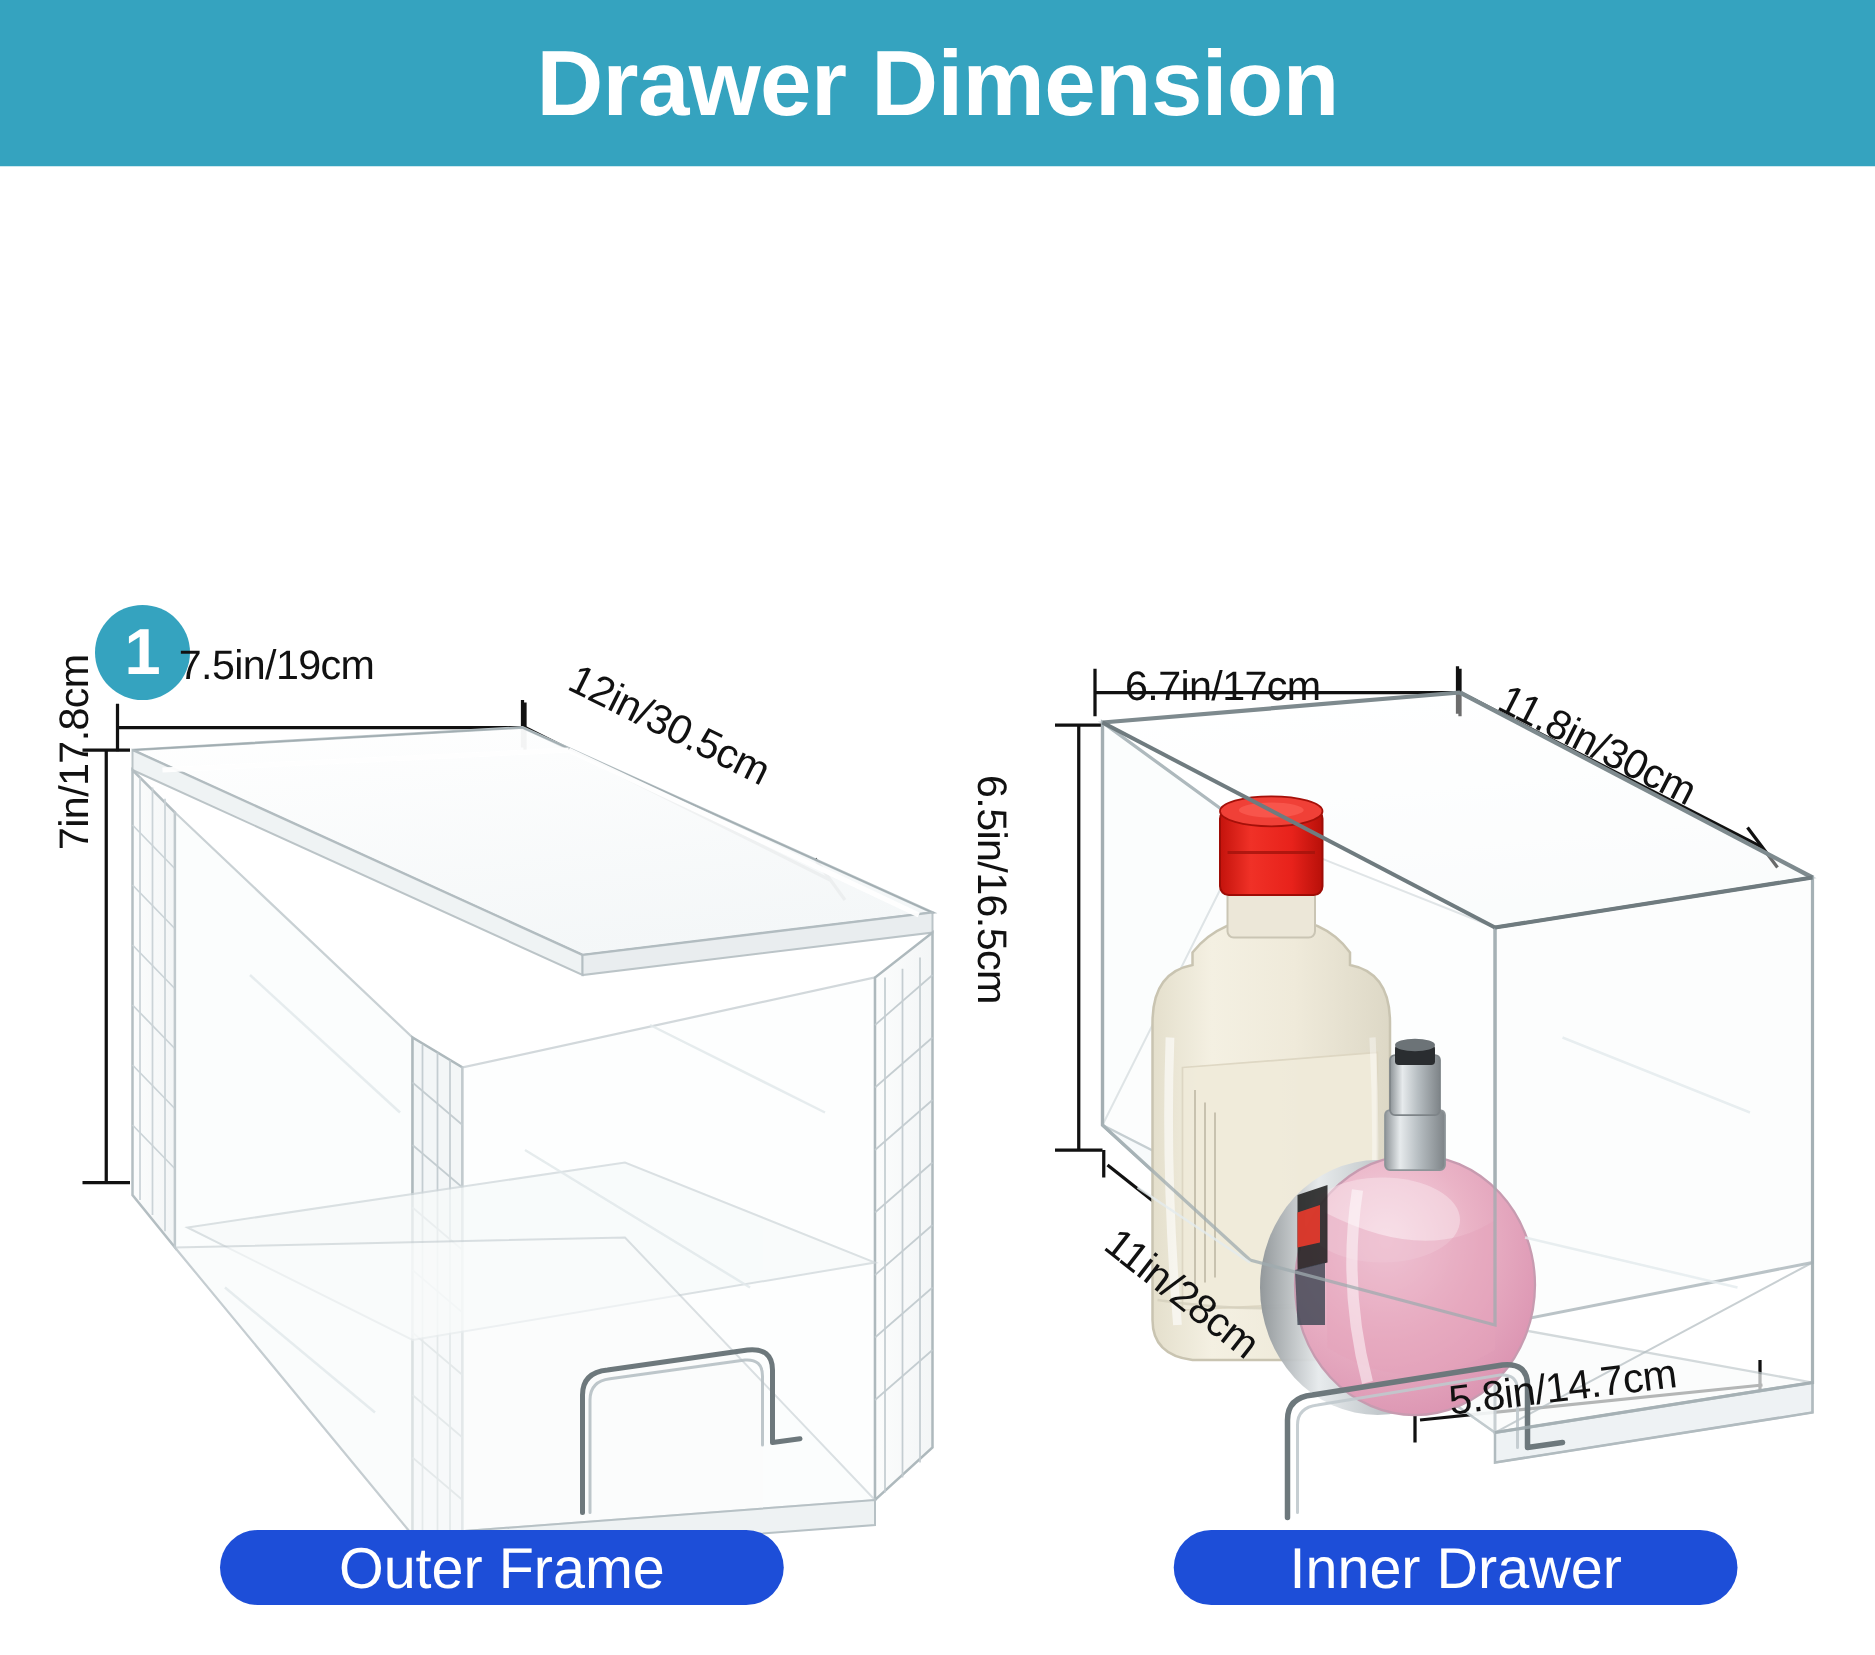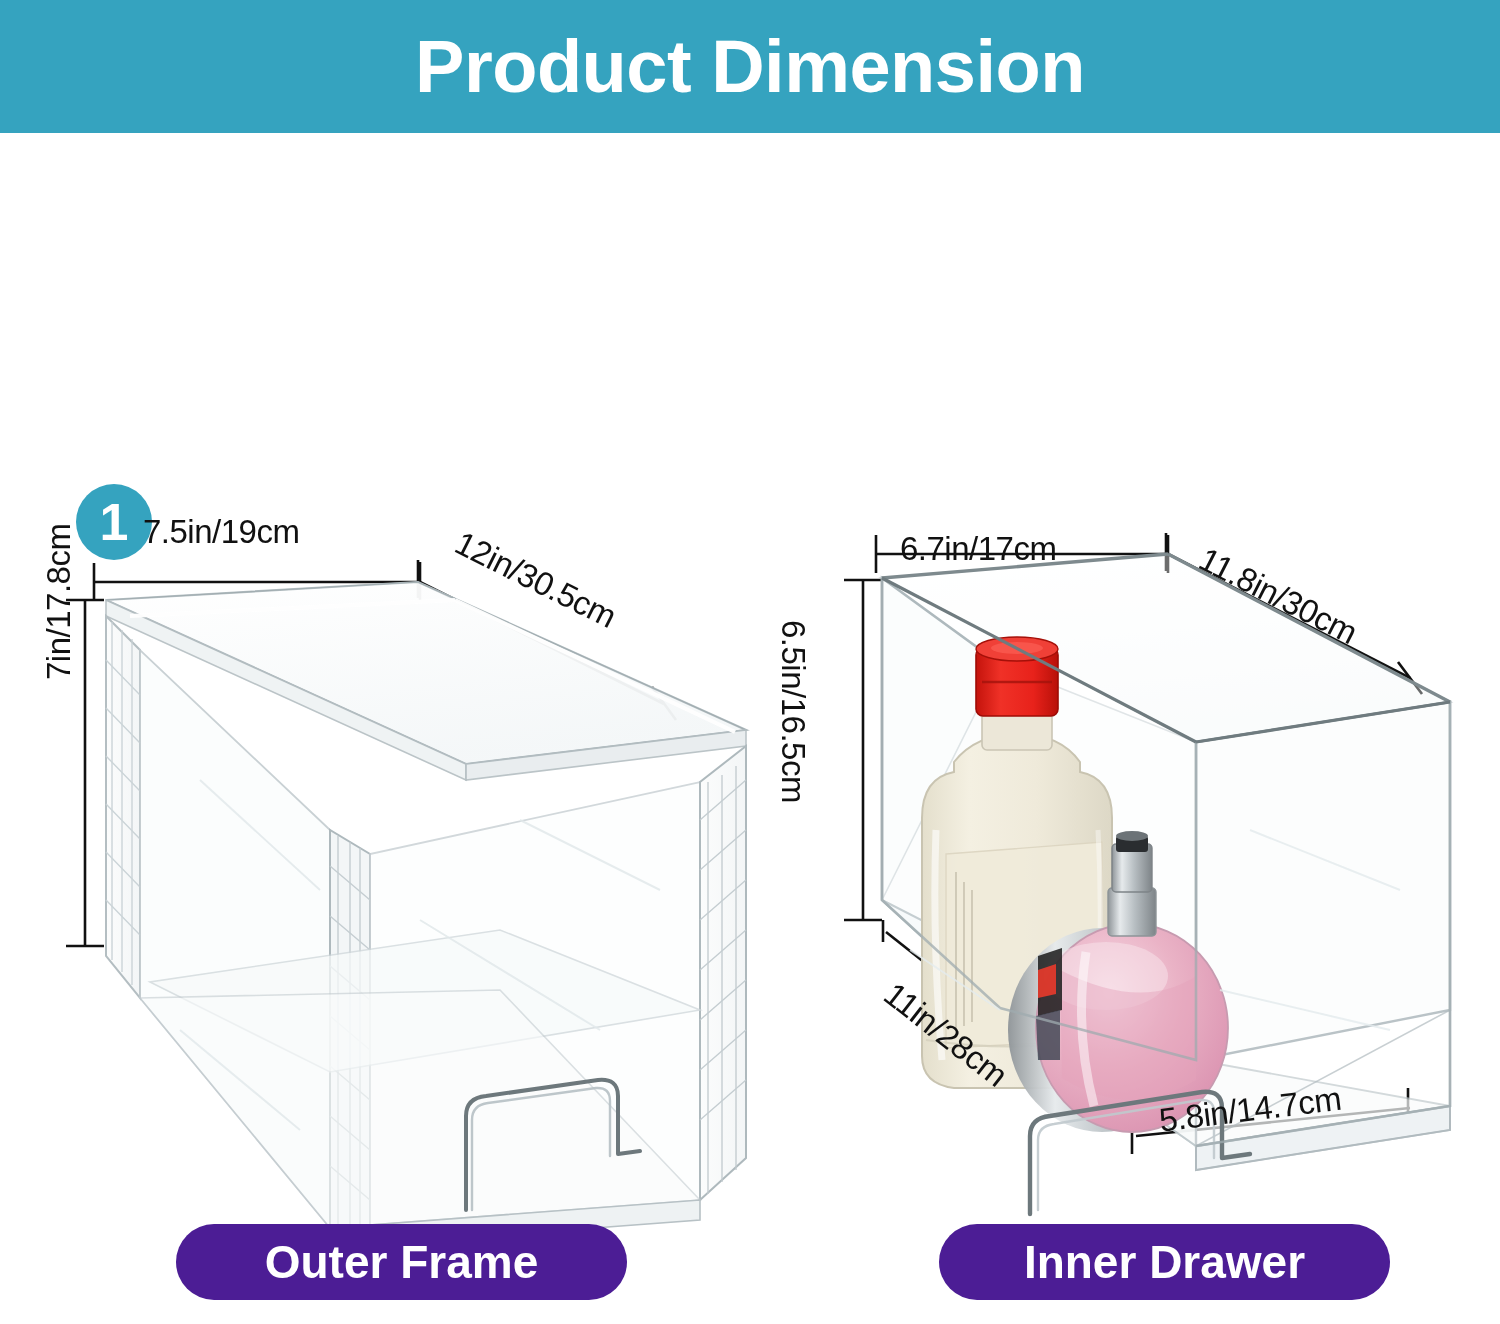--- a/index.html
+++ b/index.html
@@ -88,40 +88,40 @@
   
   #dim-R-width   { left: 900px;  top: 530px; }
   #dim-R-depth   { left: 1210px; top: 540px; transform: rotate(27deg); transform-origin: left top; }
   #dim-R-height  { left: 812px;  top: 620px; transform: rotate(90deg); transform-origin: left top; }
   #dim-R-diag    { left: 900px;  top: 975px; transform: rotate(38deg); transform-origin: left top; }
   #dim-R-bottom  { left: 1157px; top: 1102px; transform: rotate(-7deg); transform-origin: left top; }
 
   
   .pill {
     position: absolute;
-    height: 76px;
+    height: 60px;
     border-radius: 42px;
-    background: #4c1d95;
+    background: #1d4ed8;
     color: #ffffff;
     display: flex;
     align-items: center;
     justify-content: center;
     font-size: 46px;
-    font-weight: 700;
+    font-weight: 400;
     line-height: 1;
     font-family: "Liberation Sans", sans-serif;
   }
   #pill-left  { left: 176px; top: 1224px; width: 451px; }
   #pill-right { left: 939px; top: 1224px; width: 451px; text-align: right; }
 </style>
 </head>
 <body>
 
 <div class="header-band">
-  <div class="header-title">Product Dimension</div>
+  <div class="header-title">Drawer Dimension</div>
 </div>
 
 <div class="panel" id="panel-left">
   <svg class="product-svg" width="750" height="1194" viewBox="0 0 750 1194" aria-hidden="true">
     <defs>
       <linearGradient id="glassTopL" x1="0" y1="0" x2="0.4" y2="1">
         <stop offset="0%" stop-color="#ffffff" stop-opacity="0.96"></stop>
         <stop offset="100%" stop-color="#f4f7f8" stop-opacity="0.96"></stop>
       </linearGradient>
       <linearGradient id="glassSideL" x1="0" y1="0" x2="1" y2="0">

